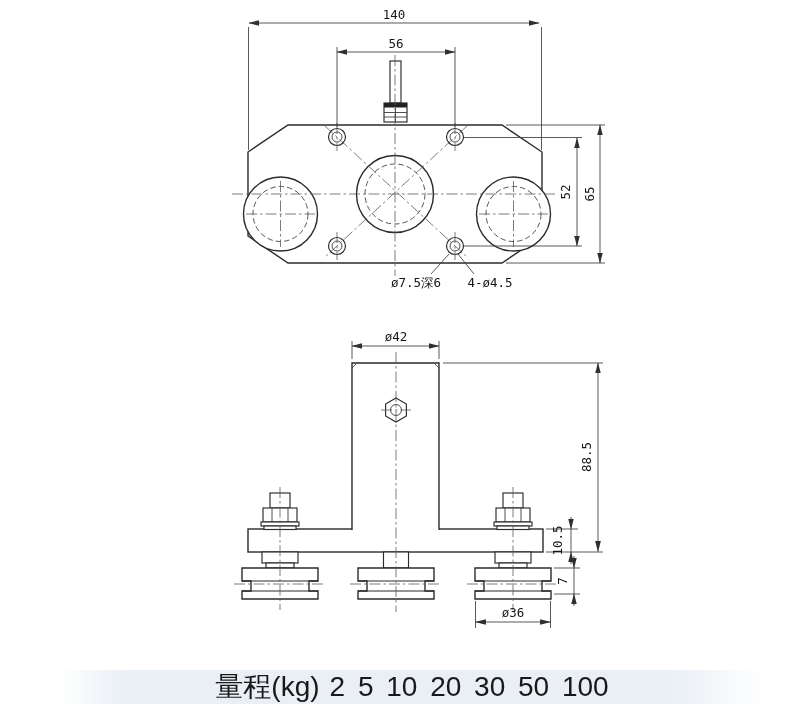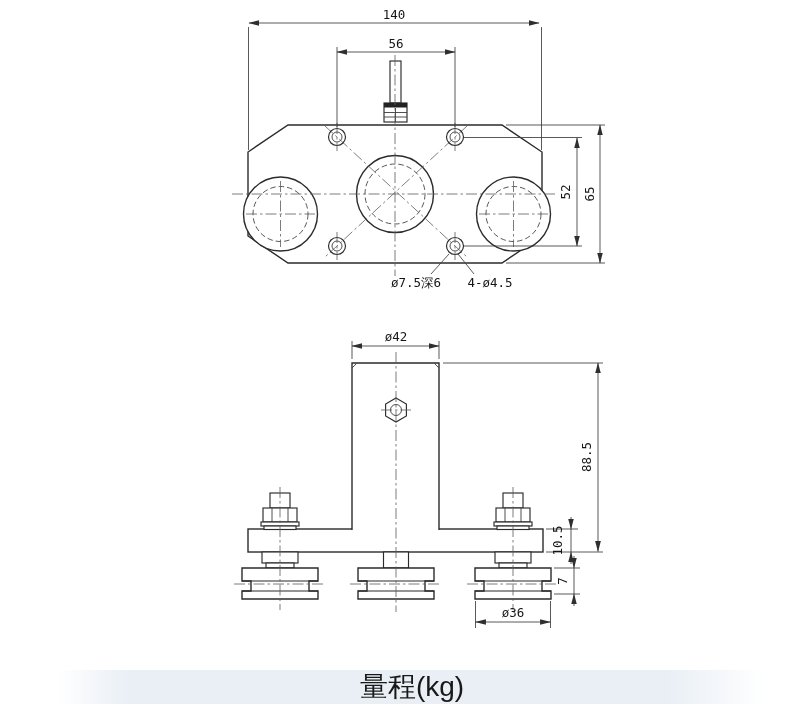--- a/index.html
+++ b/index.html
@@ -220,13 +220,14 @@
     <g>
       <path class="dim" d="M475.5,601 V628 M550.5,601 V628"></path>
       <path class="dim" d="M475.5,622 H550.5" marker-start="url(#ah)" marker-end="url(#ah)"></path>
       <text class="dimtxt" x="513" y="617" text-anchor="middle">ø36</text>
     </g>
   </g>
 </svg>
 
 <div class="capacity-strip">
   <span>量程(kg)</span>
+  <span class="vals">2 5 10 20 30 50 100</span>
 </div>
 
 </body></html>

